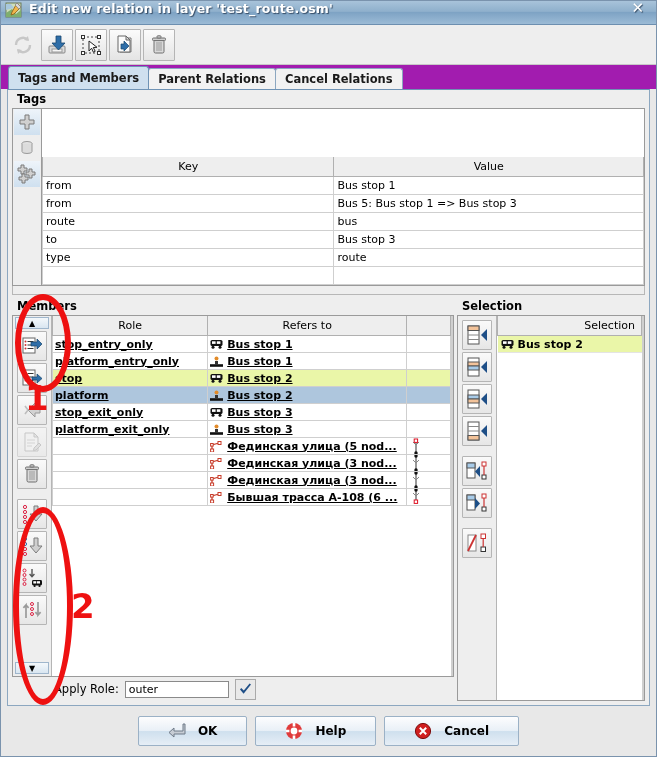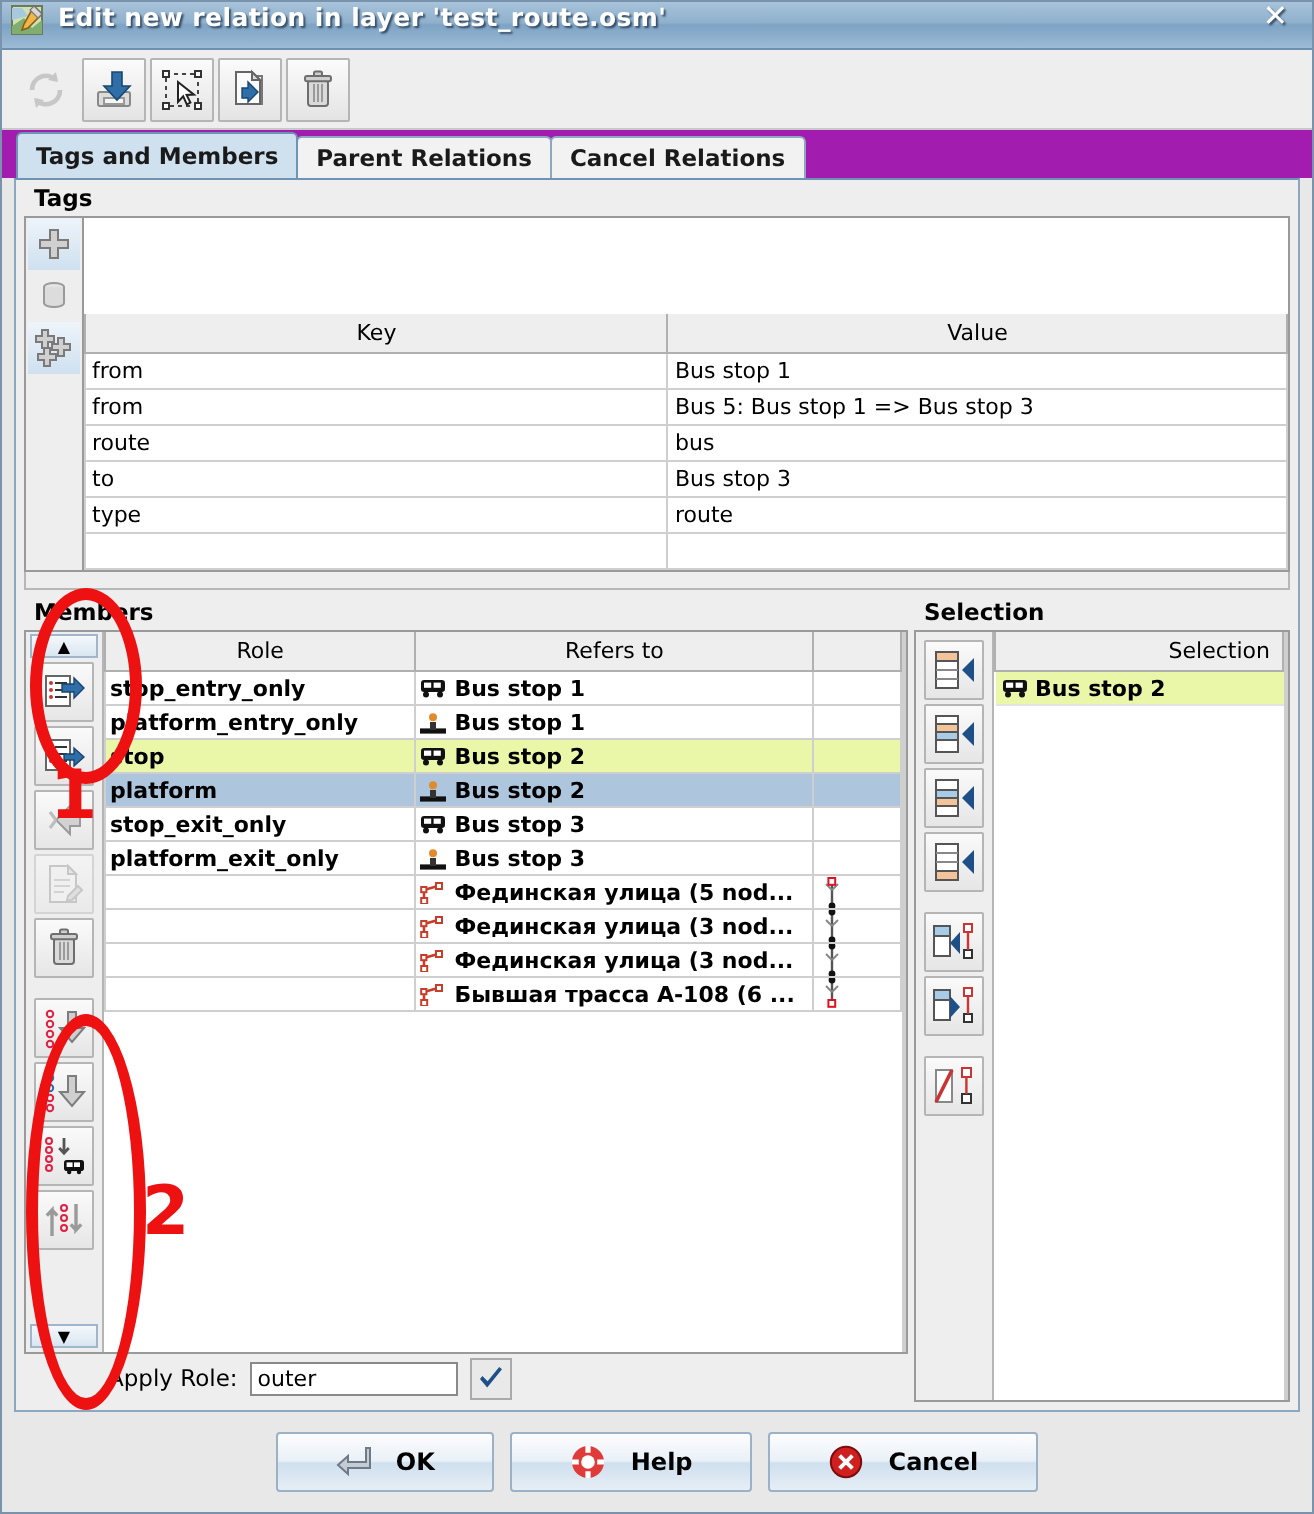--- a/index.html
+++ b/index.html
@@ -118,21 +118,21 @@
     box-sizing:border-box;cursor:pointer;flex:0 0 12px;margin-top:1px;
   }
   #members-table-area{flex:1 1 auto;background:#fff;overflow:hidden;min-width:0;}
   table.mgrid{border-collapse:collapse;table-layout:fixed;width:100%;}
   table.mgrid th{
     background:#eeeeee;border:1px solid #b0b0b0;border-top:none;
     font-weight:normal;font-size:11px;height:17px;
   }
   table.mgrid td{
     border:1px solid #cfcfcf;height:16px;padding:0 2px;font-size:11px;
-    font-weight:bold;white-space:nowrap;overflow:hidden;background:#fff;
+    font-weight:bold;white-space:nowrap;overflow:hidden;background:#fff;text-decoration:underline;
   }
   tr.row-sel td{background:#aec6dd !important;}
   tr.row-hl  td{background:#eaf6a8 !important;}
   .cellflex{display:flex;align-items:center;gap:4px;}
   .ru{color:#000;}
   
   #applyrole{
     flex:0 0 24px;display:flex;align-items:center;gap:6px;
     padding-left:42px;box-sizing:border-box;
   }

